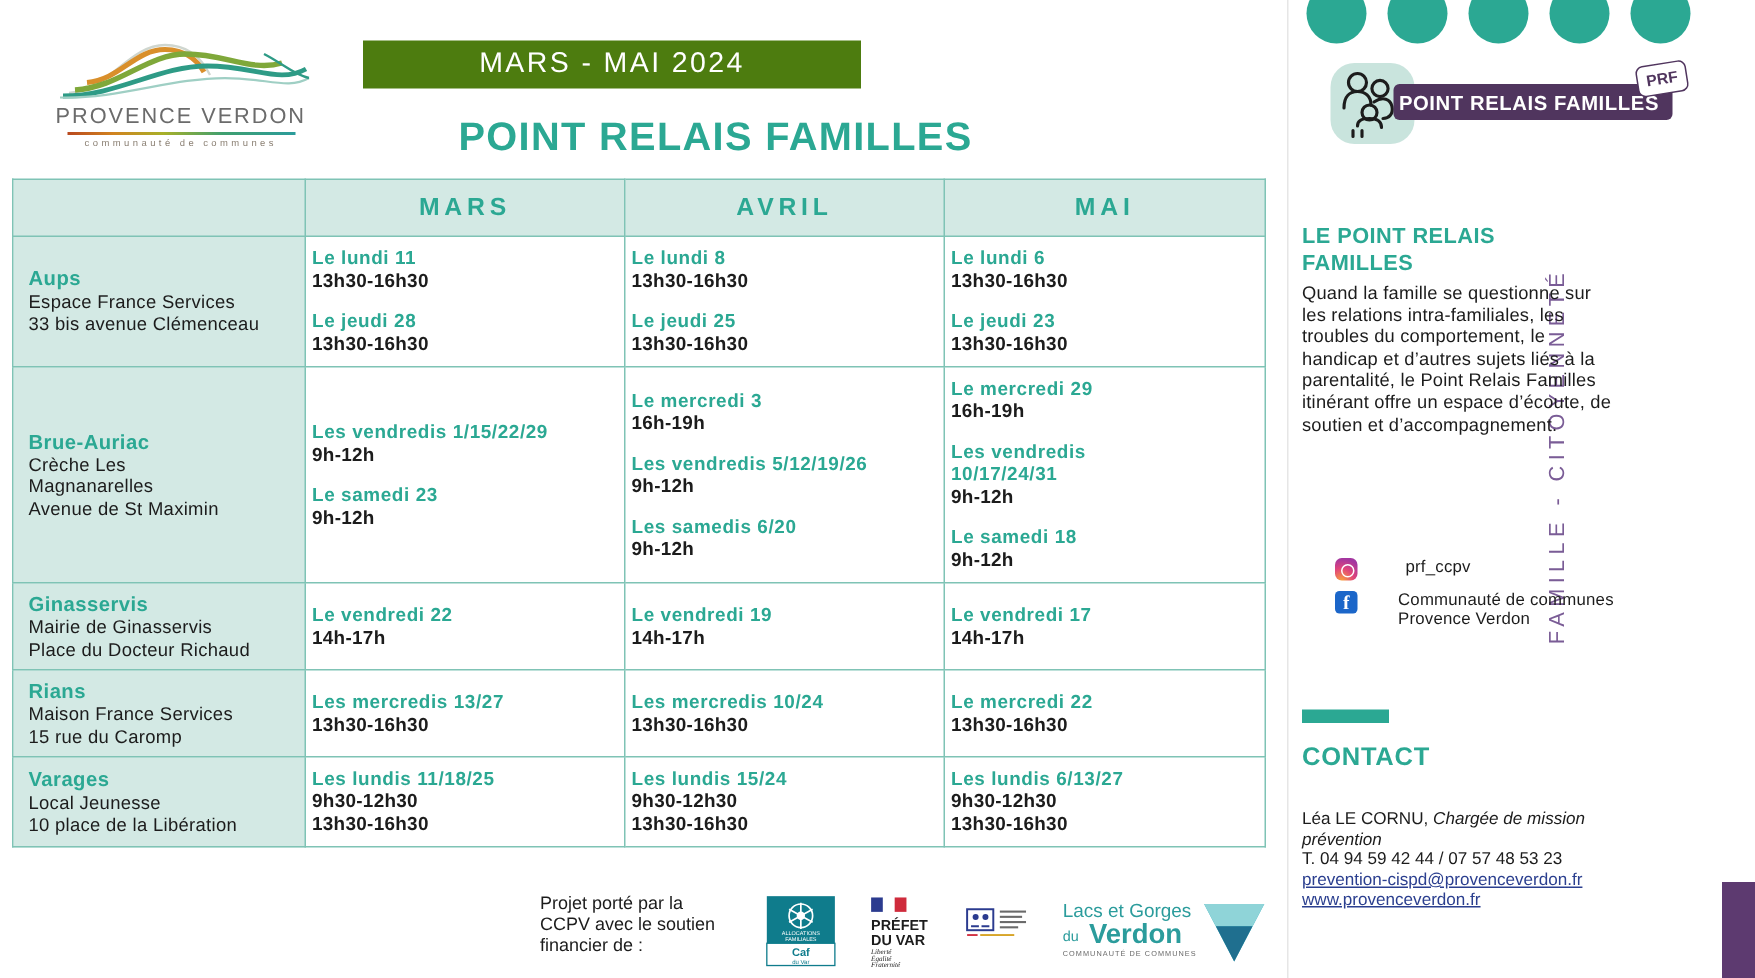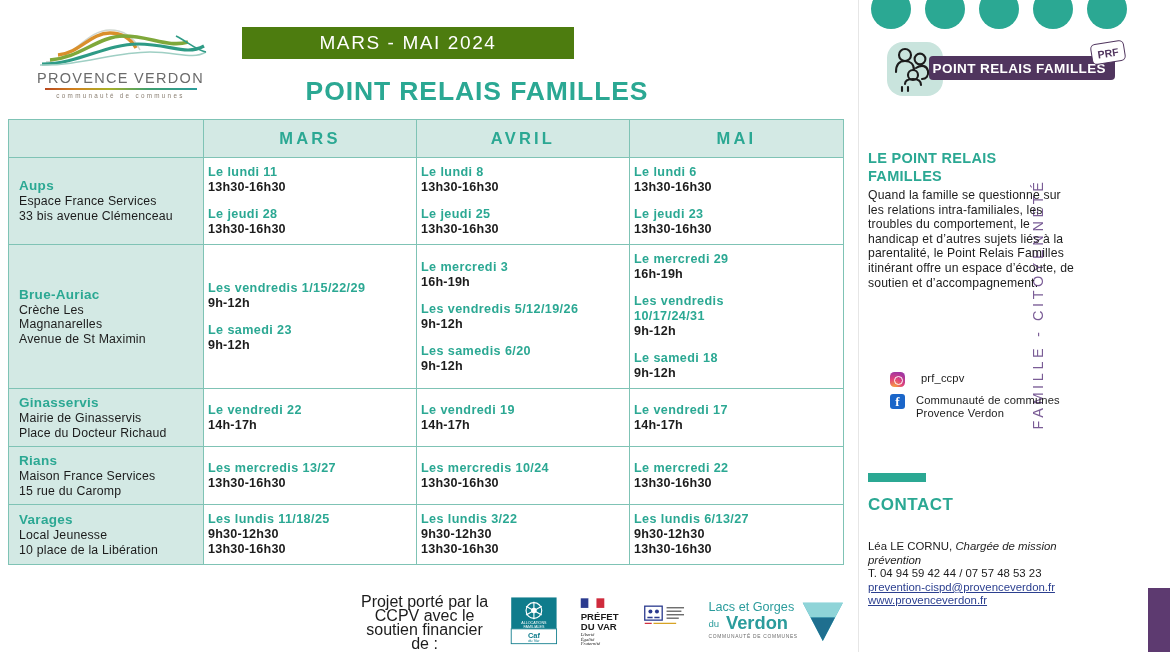--- a/index.html
+++ b/index.html
@@ -134,26 +134,25 @@
 
   
   #footer {
     position: absolute;
     left: 360px; top: 592px;
     width: 485px; height: 60px;
     display: flex;
     align-items: flex-start;
   }
   #footer-text {
-    font-size: 16px;
+    font-size: 12px;
     color: #1c1c1c;
     line-height: 14px;
     width: 148px;
     padding-top: 3px;
-    text-align: center;
   }
   .footer-logo { margin-left: 10px; }
 
   
   #sidebar {
     position: absolute;
     left: 858px; top: 0;
     width: 312px; height: 652px;
     border-left: 1px solid #e6e6e6;
     background: #ffffff;
@@ -223,20 +222,21 @@
     font-size: 12.2px;
     line-height: 14.6px;
     letter-spacing: 0.15px;
   }
 
   
   #socials { position: absolute; left: 890px; top: 372px; width: 230px; }
   .social-row {
     display: flex; align-items: flex-start;
     margin-bottom: 4px;
+    gap: 16px;
   }
   .social-label {
     font-size: 11.2px;
     color: #1c1c1c;
     line-height: 13.2px;
     letter-spacing: 0.15px;
   }
   .ig-icon {
     width: 15px; height: 15px; border-radius: 4.5px;
     background: radial-gradient(circle at 30% 100%, #f9a23c 0%, #e0447b 45%, #a336a0 80%);
@@ -495,21 +495,21 @@
           </td>
           <td class="slot-cell">
             <div class="slot-group">
               <div class="slot-when">Les lundis 11/18/25</div>
               <div class="slot-time">9h30-12h30</div>
               <div class="slot-time">13h30-16h30</div>
             </div>
           </td>
           <td class="slot-cell">
             <div class="slot-group">
-              <div class="slot-when">Les lundis 3/22</div>
+              <div class="slot-when">Les lundis 15/24</div>
               <div class="slot-time">9h30-12h30</div>
               <div class="slot-time">13h30-16h30</div>
             </div>
           </td>
           <td class="slot-cell">
             <div class="slot-group">
               <div class="slot-when">Les lundis 6/13/27</div>
               <div class="slot-time">9h30-12h30</div>
               <div class="slot-time">13h30-16h30</div>
             </div>

